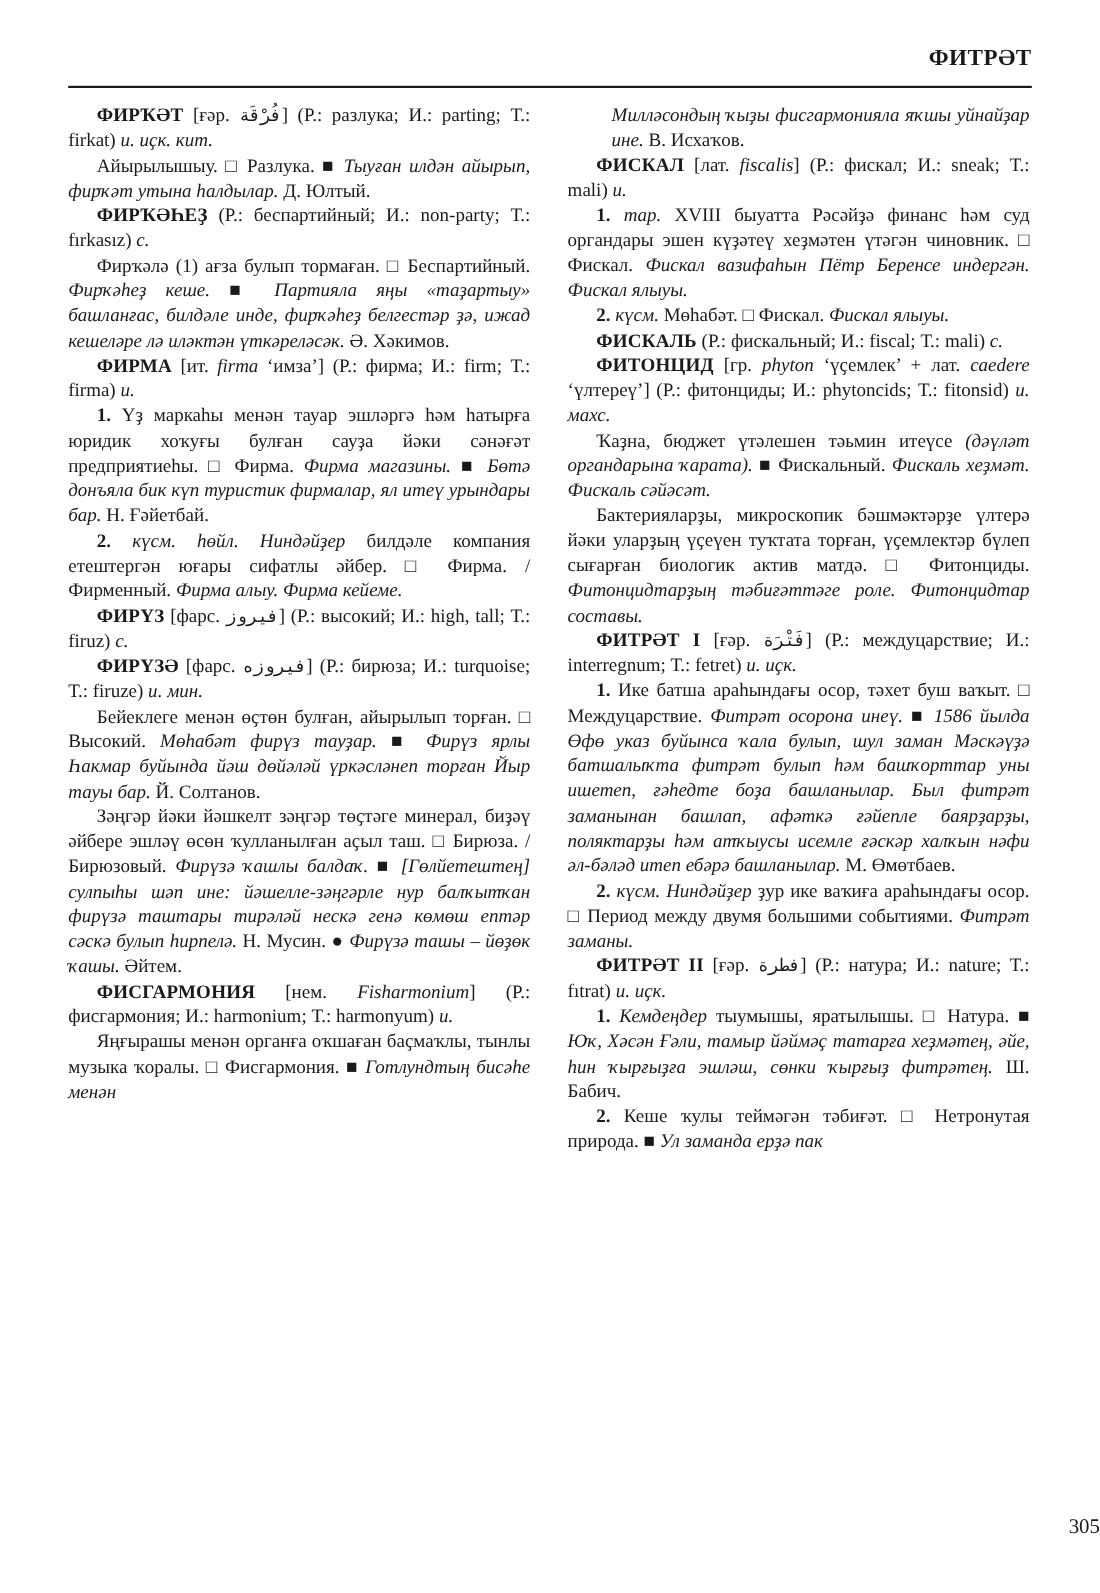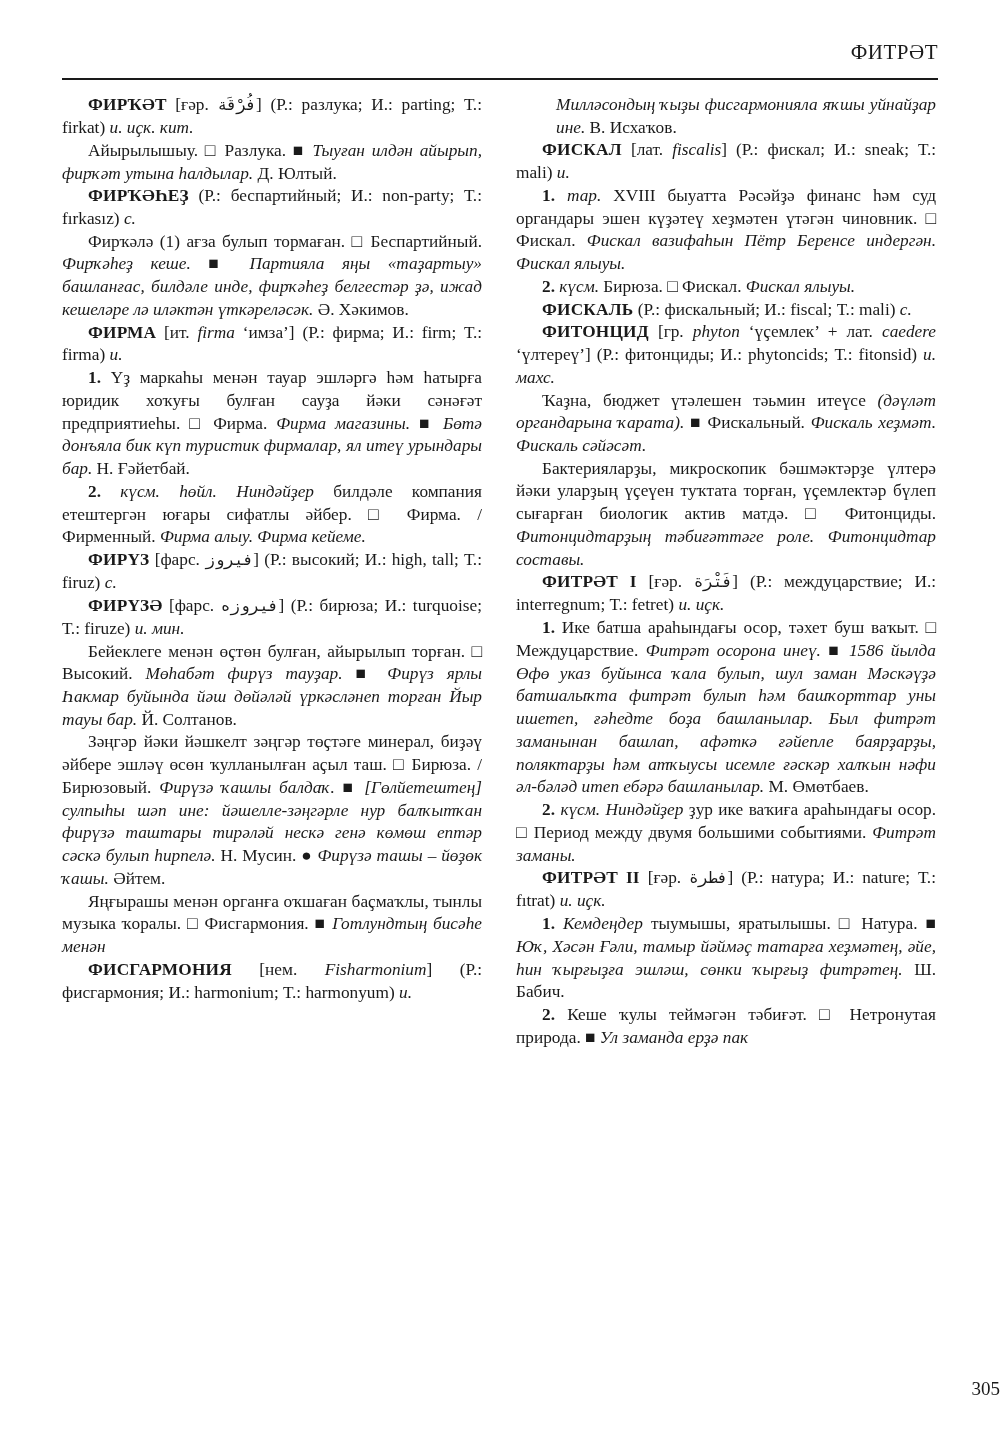--- a/index.html
+++ b/index.html
@@ -28,21 +28,21 @@
     position: absolute;
     top: 40px;
     left: 62px;
     right: 62px;
     height: 30px;
   }
   .runhead-title {
     position: absolute;
     right: 0;
     top: 0;
-    font-weight: normal;
+    font-weight: bold;
     font-size: 21px;
     letter-spacing: 0.5px;
   }
   .runhead-rule {
     position: absolute;
     top: 78px;
     left: 62px;
     right: 62px;
     border-top: 2.2px solid #1a1a1a;
   }
@@ -145,41 +145,41 @@
       <p><span class="hw">ФИРҮЗӘ</span>
         <span>[фарс.</span>
         <span class="ar">فيروزه</span><span>]</span>
         <span>(Р.: бирюза; И.: turquoise; Т.: firuze)</span>
         <span class="it">и. мин.</span></p>
 
       <p><span>Бейеклеге менән өҫтөн булған, айырылып торған. □ Высокий. </span><span class="it">Мөһабәт фирүз тауҙар.</span><span> ■ </span><span class="it">Фирүз ярлы Һакмар буйында йәш дөйәләй үркәсләнеп торған Йыр тауы бар.</span><span> Й. Солтанов.</span></p>
 
       <p><span>Зәңгәр йәки йәшкелт зәңгәр төҫтәге минерал, биҙәү әйбере эшләү өсөн ҡулланылған аҫыл таш. □ Бирюза. / Бирюзовый. </span><span class="it">Фирүзә ҡашлы балдаҡ.</span><span> ■ </span><span class="it">[Гөлйemeштең] сулпыһы шәп ине: йәшелле-зәңгәрле нур балҡытҡан фирүзә таштары тирәләй нескә генә көмөш ептәр сәскә булып һирпелә.</span><span> Н. Мусин.</span><span> ● </span><span class="it">Фирүзә ташы – йөҙөк ҡашы.</span><span> Әйтем.</span></p>
 
-      <p><span>Яңғырашы менән органға оҡшаған баҫмаҡлы, тынлы музыка ҡоралы. □ Фисгармония. ■ </span><span class="it">Готлундтың бисәһе менән</span></p>
-
       <p><span class="hw">ФИСГАРМОНИЯ</span>
         <span>[нем. </span><span class="it">Fisharmonium</span><span>]</span>
         <span>(Р.: фисгармония; И.: harmonium; Т.: harmonyum)</span>
         <span class="it">и.</span></p>
 
+      <p><span>Яңғырашы менән органға оҡшаған баҫмаҡлы, тынлы музыка ҡоралы. □ Фисгармония. ■ </span><span class="it">Готлундтың бисәһе менән</span></p>
+
     </div>
 
     <div class="col">
 
       <p class="cont"><span class="it">Милләсондың ҡыҙы фисгармонияла яҡшы уйнайҙар ине.</span><span> В. Исхаҡов.</span></p>
 
       <p><span class="hw">ФИСКАЛ</span>
         <span>[лат. </span><span class="it">fiscalis</span><span>]</span>
         <span>(Р.: фискал; И.: sneak; Т.: mali)</span>
         <span class="it">и.</span></p>
 
       <p><span class="snum">1.</span><span class="it"> тар. </span><span>XVIII быуатта Рәсәйҙә финанс һәм суд органдары эшен күҙәтеү хеҙмәтен үтәгән чиновник. □ Фискал. </span><span class="it">Фискал вазифаһын Пётр Беренсе индергән. Фискал ялыуы.</span></p>
 
-      <p><span class="snum">2.</span><span class="it"> күсм. </span><span>Бирюза. □ Фискал. </span><span class="it">Фискал ялыуы.</span></p>
+      <p><span class="snum">2.</span><span class="it"> күсм. </span><span>Мөһабәт. □ Фискал. </span><span class="it">Фискал ялыуы.</span></p>
 
       <p><span class="hw">ФИСКАЛЬ</span>
         <span>(Р.: фискальный; И.: fiscal; Т.: mali)</span>
         <span class="it">с.</span></p>
 
       <p><span class="hw">ФИТОНЦИД</span>
         <span>[гр. </span><span class="it">phyton</span><span> ‘үҫемлек’ + лат. </span><span class="it">caedere</span><span> ‘үлтереү’]</span>
         <span>(Р.: фитонциды; И.: phytoncids; Т.: fitonsid)</span>
         <span class="it">и. махс.</span></p>
 

